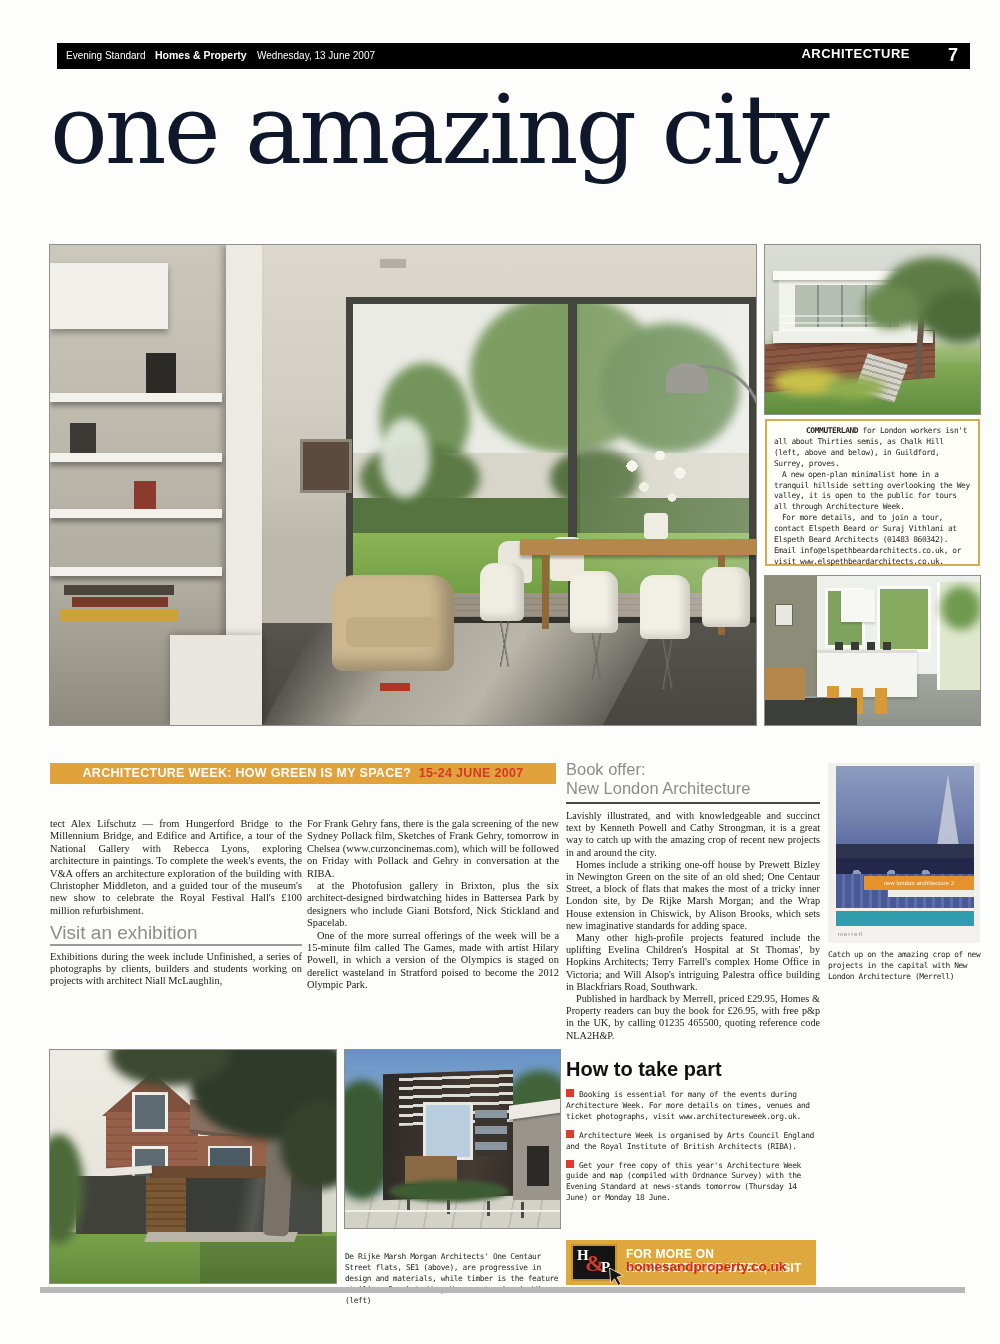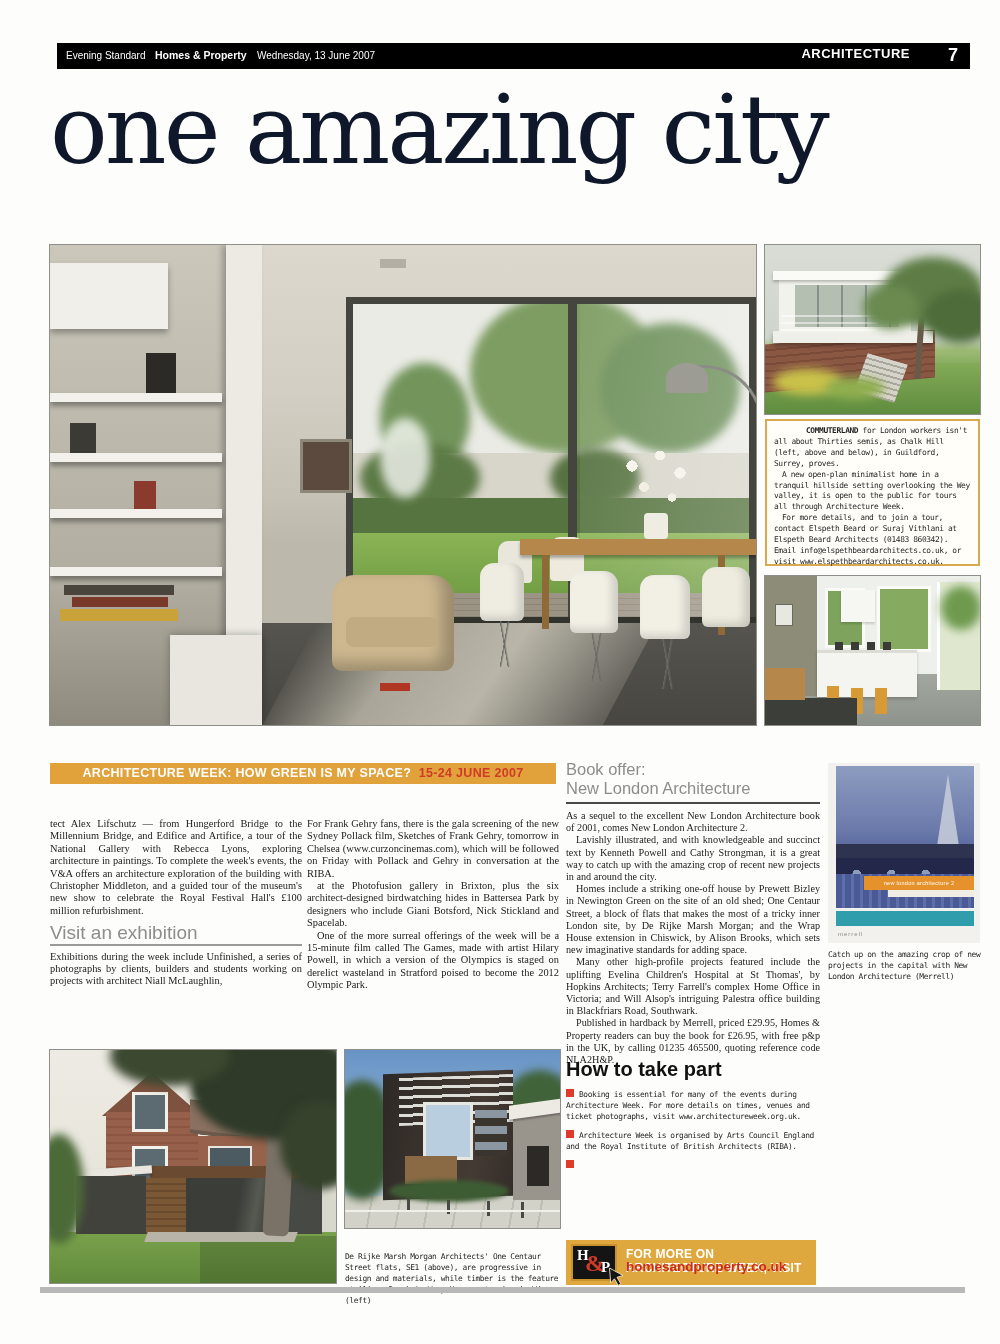--- a/index.html
+++ b/index.html
@@ -165,38 +165,37 @@
     <p>One of the more surreal offerings of the week will be a 15-minute film called The Games, made with artist Hilary Powell, in which a version of the Olympics is staged on derelict wasteland in Stratford poised to become the 2012 Olympic Park.</p>
   </div>
 
   <div class="abs" style="left:566px;top:760px;width:254px;">
     <h3 class="subhead" style="font-size:16.5px;line-height:19px;">
       <span style="display:block;">Book offer:</span>
       <span style="display:block;">New London Architecture</span>
     </h3>
     <div class="rule" style="background:#4a4a4a;margin:4px 0 6px 0;"></div>
     <div class="body-text" style="font-size:10.2px;line-height:12.2px;">
-      <p>As a sequel to the excellent New London Architecture book of 2001, comes New London Architecture 2.</p>
       <p>Lavishly illustrated, and with knowledgeable and succinct text by Kenneth Powell and Cathy Strongman, it is a great way to catch up with the amazing crop of recent new projects in and around the city.</p>
       <p>Homes include a striking one-off house by Prewett Bizley in Newington Green on the site of an old shed; One Centaur Street, a block of flats that makes the most of a tricky inner London site, by De Rijke Marsh Morgan; and the Wrap House extension in Chiswick, by Alison Brooks, which sets new imaginative standards for adding space.</p>
       <p>Many other high-profile projects featured include the uplifting Evelina Children's Hospital at St Thomas', by Hopkins Architects; Terry Farrell's complex Home Office in Victoria; and Will Alsop's intriguing Palestra office building in Blackfriars Road, Southwark.</p>
       <p>Published in hardback by Merrell, priced £29.95, Homes &amp; Property readers can buy the book for £26.95, with free p&amp;p in the UK, by calling 01235 465500, quoting reference code NLA2H&amp;P.</p>
     </div>
   </div>
 
   <div class="abs" style="left:566px;top:1058px;width:254px;">
     <h3 style="margin:0 0 8px 0;font-size:20px;font-weight:bold;color:#111;font-family:'Liberation Sans',sans-serif;">How to take part</h3>
     <p class="mono-cap" style="margin:0 0 7px 0;">
       <span class="bullet-sq"></span><span>Booking is essential for many of the events during Architecture Week. For more details on times, venues and ticket photographs, visit www.architectureweek.org.uk.</span>
     </p>
     <p class="mono-cap" style="margin:0 0 7px 0;">
       <span class="bullet-sq"></span><span>Architecture Week is organised by Arts Council England and the Royal Institute of British Architects (RIBA).</span>
     </p>
     <p class="mono-cap" style="margin:0;">
-      <span class="bullet-sq"></span>
+      <span class="bullet-sq"></span><span>Get your free copy of this year's Architecture Week guide and map (compiled with Ordnance Survey) with the Evening Standard at news-stands tomorrow (Thursday 14 June) or Monday 18 June.</span>
     </p>
   </div>
 
   <div class="photo" style="left:828px;top:763px;width:152px;height:180px;background:#f2f1ee;outline:none;">
     <div class="abs" style="left:8px;top:3px;width:138px;height:142px;background:linear-gradient(180deg,#8d9cc0 0%,#6b7aaa 45%,#4a5a96 70%,#3c4a84 100%);overflow:hidden;">
       <div class="abs" style="left:98px;top:8px;width:0;height:0;border-left:14px solid transparent;border-right:14px solid transparent;border-bottom:92px solid #c3cad8;opacity:0.9;"></div>
       <div class="abs" style="left:0;top:78px;width:138px;height:26px;background:#2e3350;"></div>
       <div class="abs" style="left:0;top:92px;width:138px;height:16px;background:radial-gradient(circle 7px at 15% 100%,#8d9cc0 60%,transparent 61%),radial-gradient(circle 7px at 40% 100%,#8d9cc0 60%,transparent 61%),radial-gradient(circle 7px at 65% 100%,#8d9cc0 60%,transparent 61%),#23284a;"></div>
       <div class="abs" style="left:0;top:108px;width:138px;height:34px;background:repeating-linear-gradient(90deg,#4a5a96 0 6px,#5d6ea8 6px 9px);"></div>
       <div class="abs" style="left:28px;top:110px;width:110px;height:14px;background:#e5922c;color:#fff;font-size:5.5px;line-height:14px;text-align:center;letter-spacing:0.3px;">

